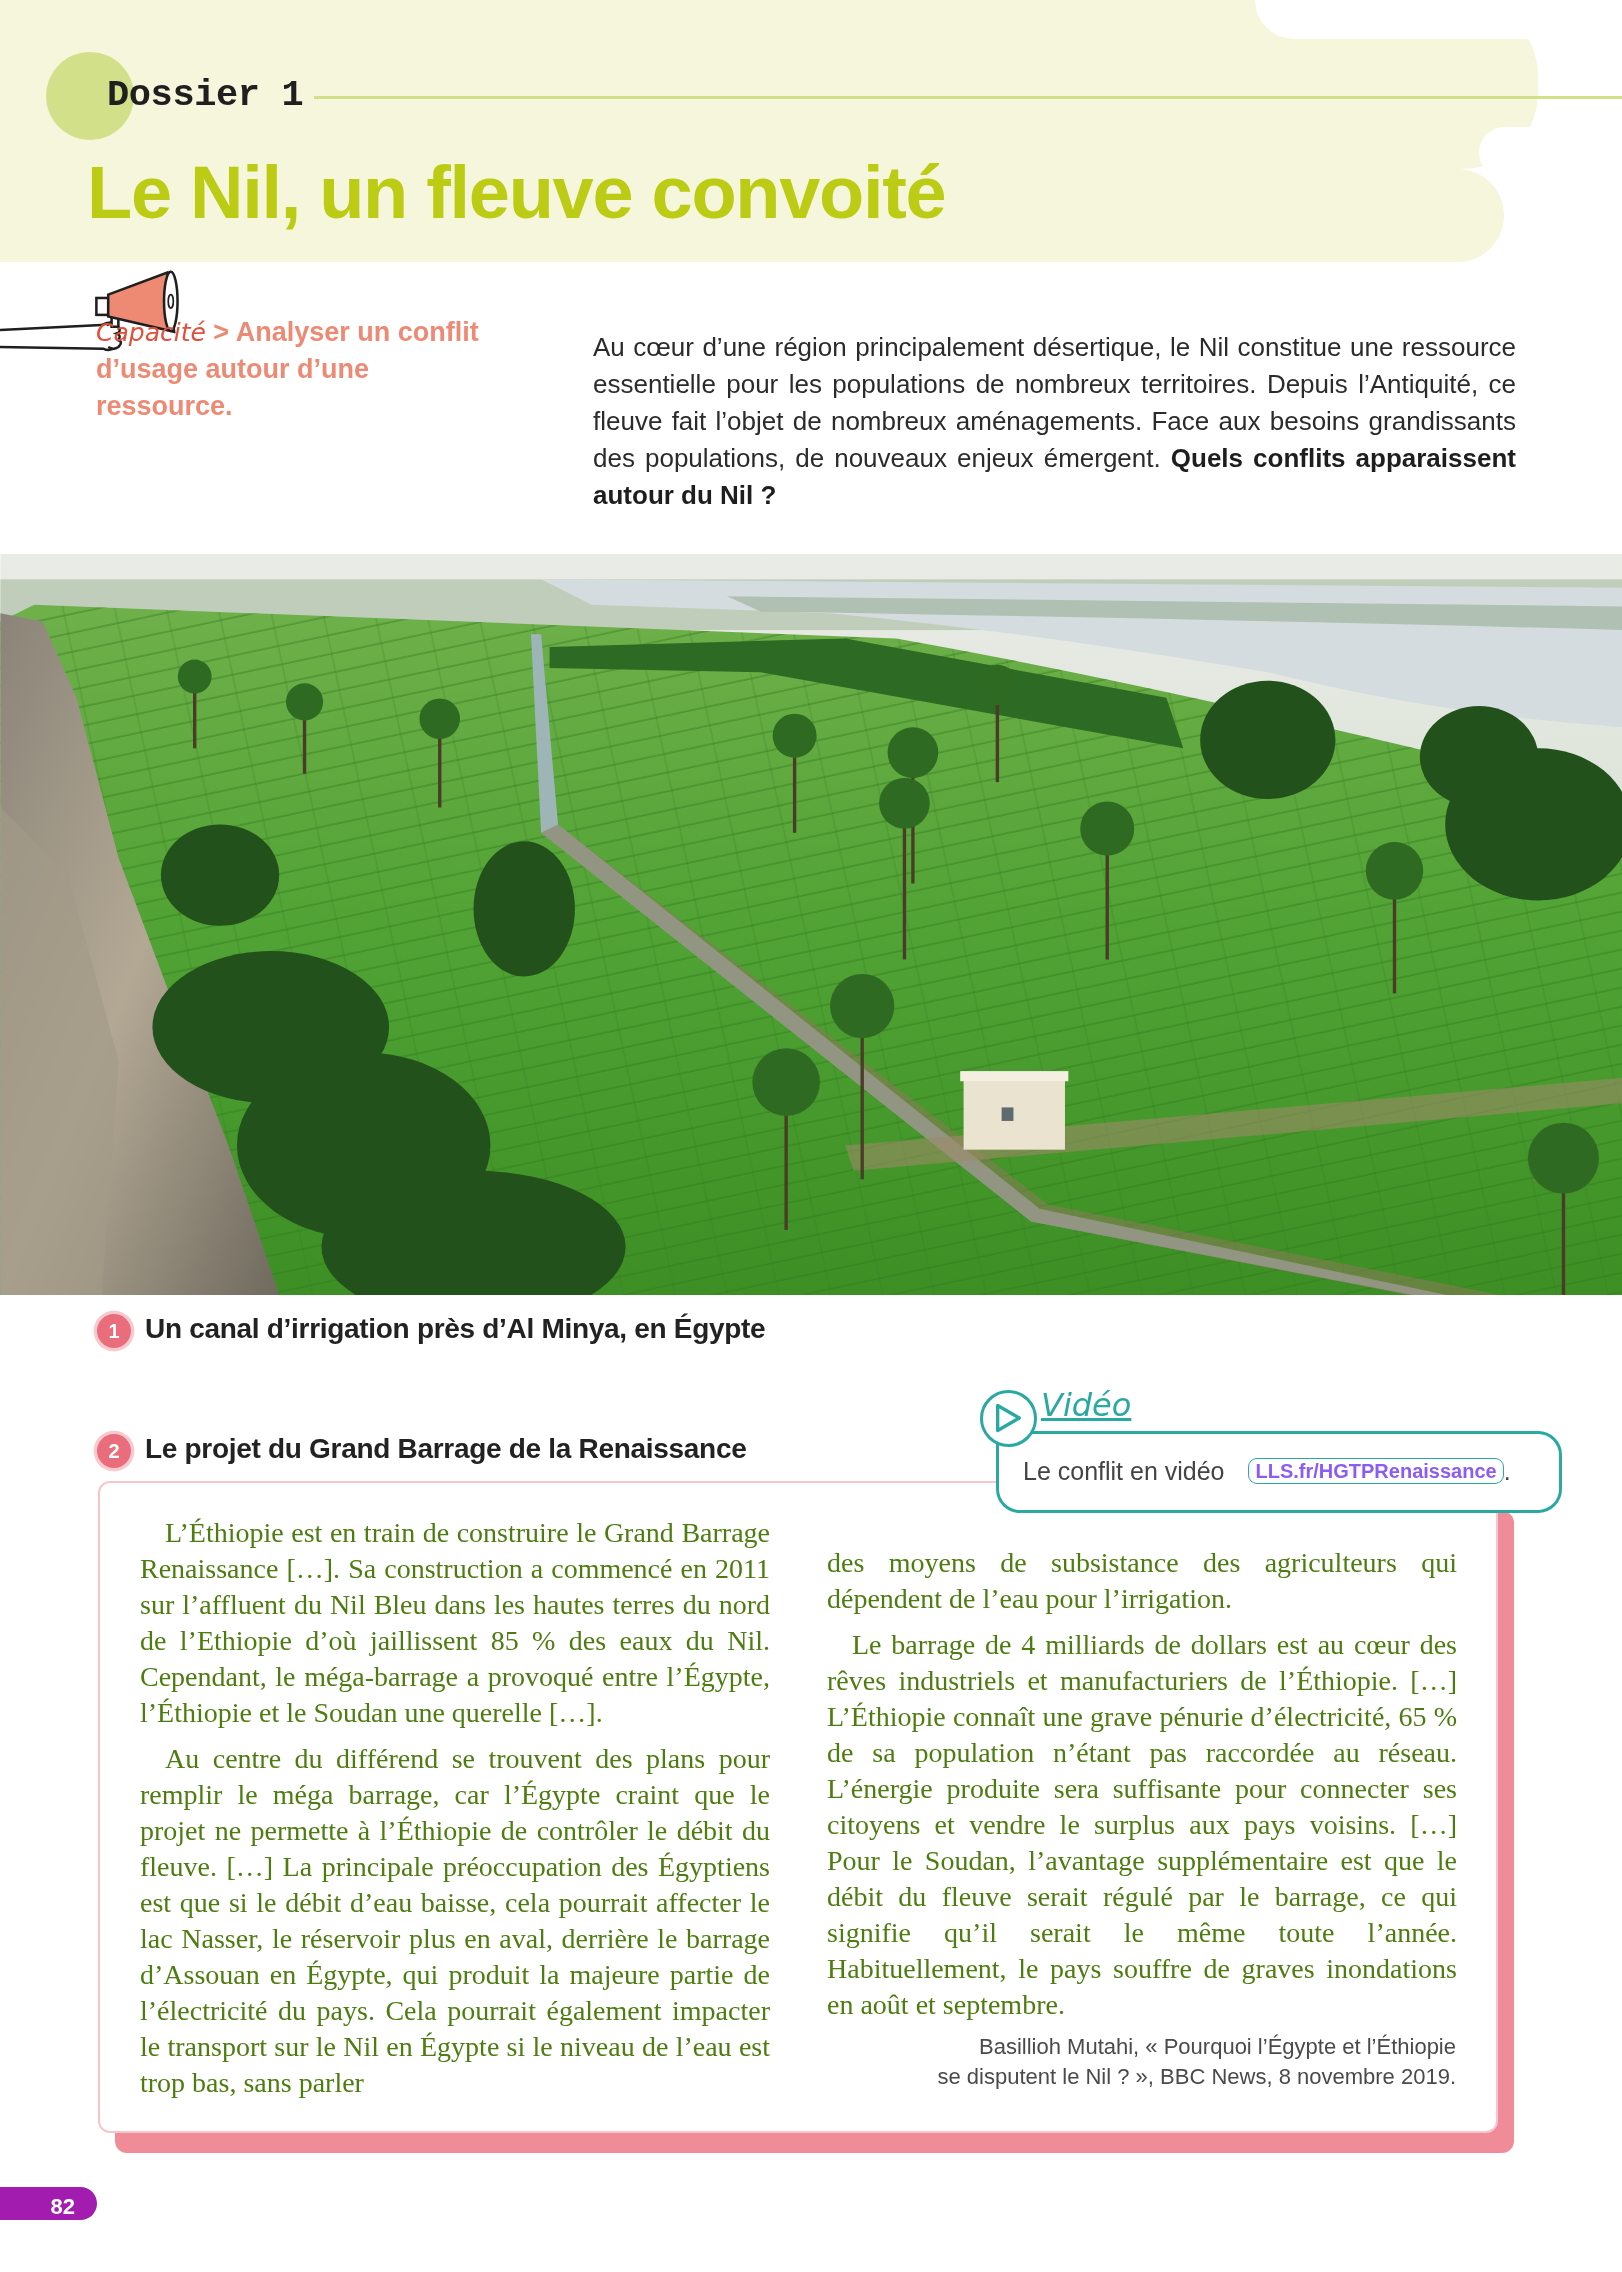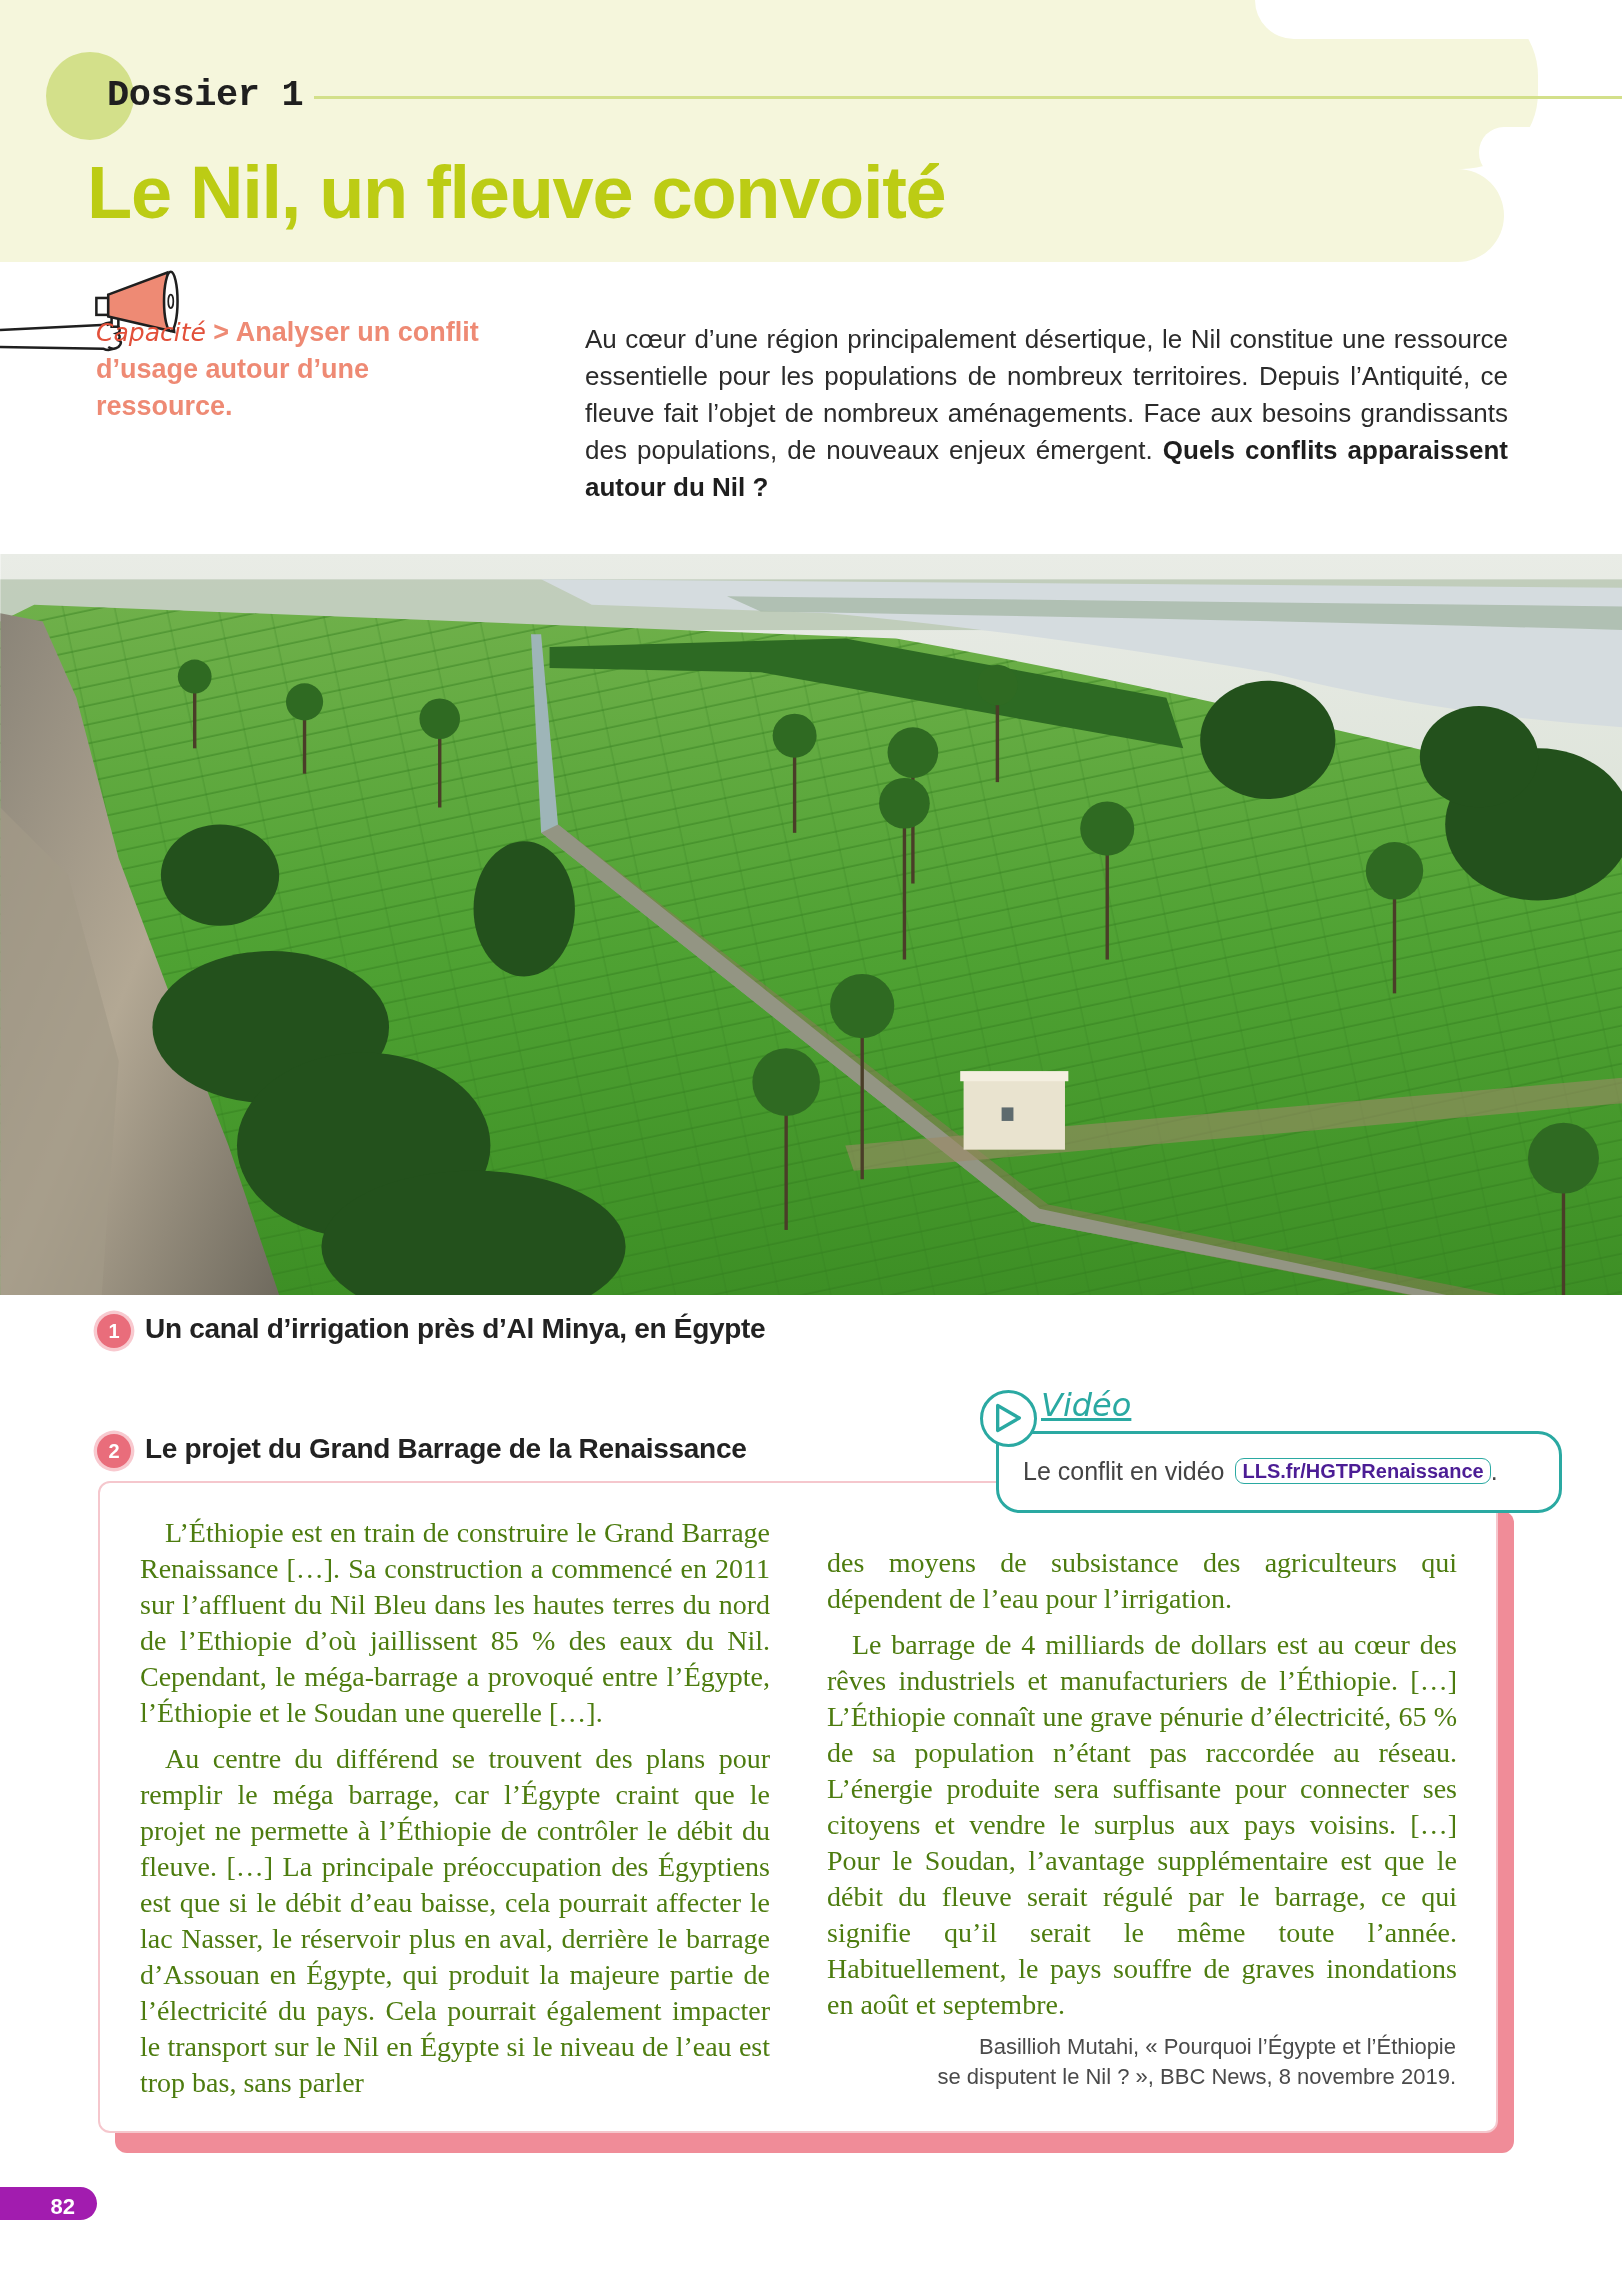--- a/index.html
+++ b/index.html
@@ -43,21 +43,21 @@
       position: absolute; left: 96px; top: 314px; width: 389px;
       font-size: 27px; line-height: 37px; font-weight: 700; color: #ee8a74;
     }
     .capacite .cap-word {
       color: #e2503a; font-family: "DejaVu Sans", sans-serif;
       font-style: italic; font-weight: 400; font-size: 25px;
     }
     .intro {
       position: absolute; left: 578px; top: 314px; width: 923px;
       font-size: 26px; line-height: 37px; color: #2b2b2b;
-      text-align: justify; margin: 7px;
+      text-align: justify; margin: 15px;
     }
     .intro b { font-weight: 700; color: #1e1e1e; }
 
     
     .photo { position: absolute; left: 0; top: 554px; width: 1623px; height: 741px; overflow: hidden; }
     .photo svg { display: block; }
 
     
     .cap-badge {
       position: absolute; width: 34px; height: 34px; border-radius: 50%;
@@ -85,22 +85,22 @@
       position: absolute; left: 1041px; top: 1386px; z-index: 4;
       font-family: "DejaVu Sans", sans-serif; font-style: italic;
       font-size: 32px; color: #2aa9a2; text-decoration: underline;
     }
     .video-text {
       position: absolute; left: 1023px; top: 1457px; z-index: 5;
       font-size: 25px; color: #444; white-space: nowrap;
     }
     .video-link {
       display: inline-block; border: 1.7px solid #2aa9a2; border-radius: 9px;
-      padding: 0.8px 6px; font-weight: 700; font-size: 20px; color: #4c1d95;
-      vertical-align: 2.5px; margin-left: 4px; text-decoration: none;
+      padding: 0.8px 6px; font-weight: 700; font-size: 20px; color: #8b5cf6;
+      vertical-align: 2.5px; margin-left: 17px; text-decoration: none;
     }
 
     
     .qbox-shadow {
       position: absolute; left: 115px; top: 1511px; width: 1399px; height: 642px;
       background: #f08c98; border-radius: 12px;
     }
     .qbox {
       position: absolute; left: 98px; top: 1481px; width: 1400px; height: 652px;
       background: #fff; border: 2.5px solid #f5c7cd; border-radius: 12px;

